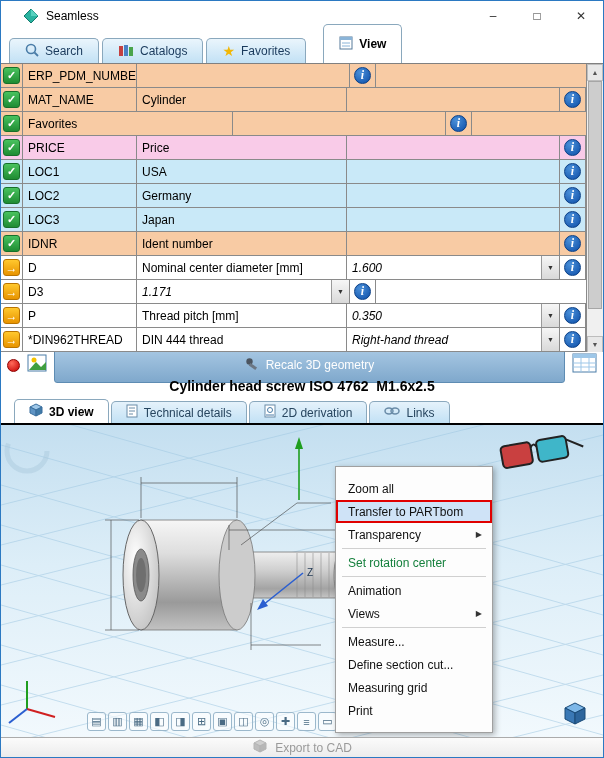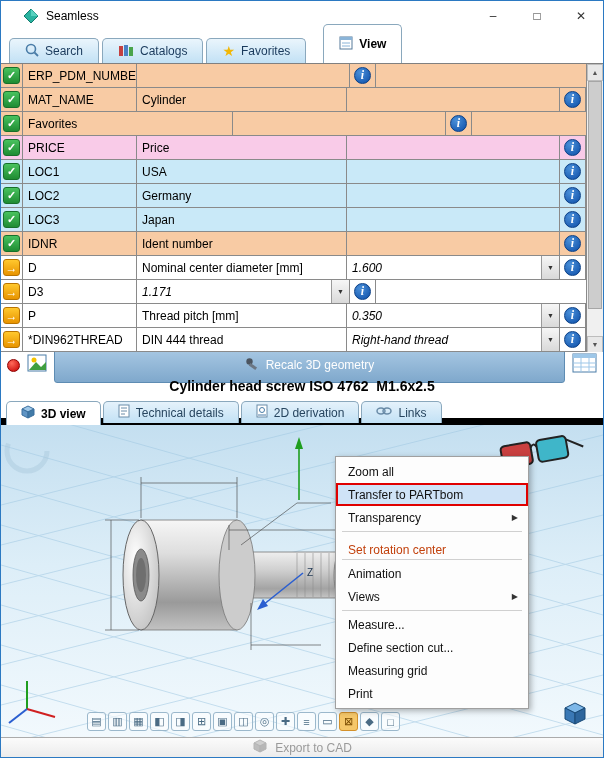--- a/index.html
+++ b/index.html
@@ -63,43 +63,43 @@
   .rec-dot { width:13px; height:13px; border-radius:50%; border:1px solid #8e0000;
              background:radial-gradient(circle at 35% 30%, #ff6a5a, #c40000); }
   .recalc-btn { flex:1; height:36px; border:1px solid #5e8cb3; border-radius:3px;
                 background:linear-gradient(#a9c9e4,#7fa8cc); color:#fefefe; font-size:12px;
                 display:flex; align-items:center; justify-content:center; gap:7px; }
 
   
   .part-title { height:20px; text-align:center; font-weight:bold; font-size:14px; color:#000; white-space:pre; flex:0 0 auto; }
 
   
-  .tabstrip2 { height:27px; padding:3px 3px 0 5px; display:flex; border-bottom:7px solid #000000; flex:0 0 auto; }
+  .tabstrip2 { height:27px; padding:3px 3px 0 13px; display:flex; align-items:flex-end; border-bottom:2px solid #000000; flex:0 0 auto; }
   .tab2 { display:inline-flex; align-items:center; gap:6px; height:22px; padding:0 14px; margin-right:2px;
           border:1px solid #8aa8bd; border-bottom:none; border-radius:5px 5px 0 0;
           background:linear-gradient(#e5f2fb,#c2e1f5); font-size:12px; color:#27455f; }
   .tab2.active { background:#fff; color:#000; font-weight:bold; height:24px; }
 
   
   .viewport { position:relative; height:312px; overflow:hidden; flex:0 0 auto;
               background:linear-gradient(180deg,#c4dff0 0%,#ddeef8 45%,#f2f9fd 100%); }
   .viewport svg.scene { position:absolute; left:0; top:0; }
   .vtools { position:absolute; left:86px; bottom:6px; display:flex; gap:2px; }
   .vt-icon { width:19px; height:19px; border:1px solid #9bb8cc; border-radius:3px;
              background:rgba(255,255,255,.55); color:#4a6b84; font-size:11px;
              display:flex; align-items:center; justify-content:center; }
   .vt-icon.hl { background:#f5c76a; border-color:#d4912a; color:#7a4b00; }
   .cube-badge { position:absolute; right:16px; bottom:8px; }
 
   
-  .cmenu { position:absolute; left:334px; top:31px; width:194px; background:#fdfdfd;
-           border:1px solid #a0a0a0; box-shadow:2px 2px 6px rgba(0,0,0,.3); padding:3px 0; z-index:10; }
+  .cmenu { position:absolute; left:334px; top:41px; width:158px; background:#fdfdfd;
+           border:1px solid #a0a0a0; box-shadow:2px 2px 6px rgba(0,0,0,.3); padding:10px 0; z-index:10; }
   .mi { height:23px; display:flex; align-items:center; padding:0 10px 0 12px; font-size:12px; color:#111; }
   .mi .sub { margin-left:auto; font-size:8px; color:#333; }
-  .mi.disabled { color:#c2410c;align-items:flex-end; }
+  .mi.disabled { color:#15803d; }
   .mi.hl { background:#cfe3f7; border:2px solid #E00000; padding:0 8px 0 10px; }
   .msep { height:1px; background:#d0d0d0; margin:2px 6px; }
 
   
   .export-row { height:20px; border-top:1px solid #ababab; background:linear-gradient(#fbfbfb,#ececec);
                 display:flex; align-items:center; justify-content:center; gap:7px; color:#9a9a9a; font-size:12px; flex:0 0 auto; }
 </style>
 </head>
 <body>
 

